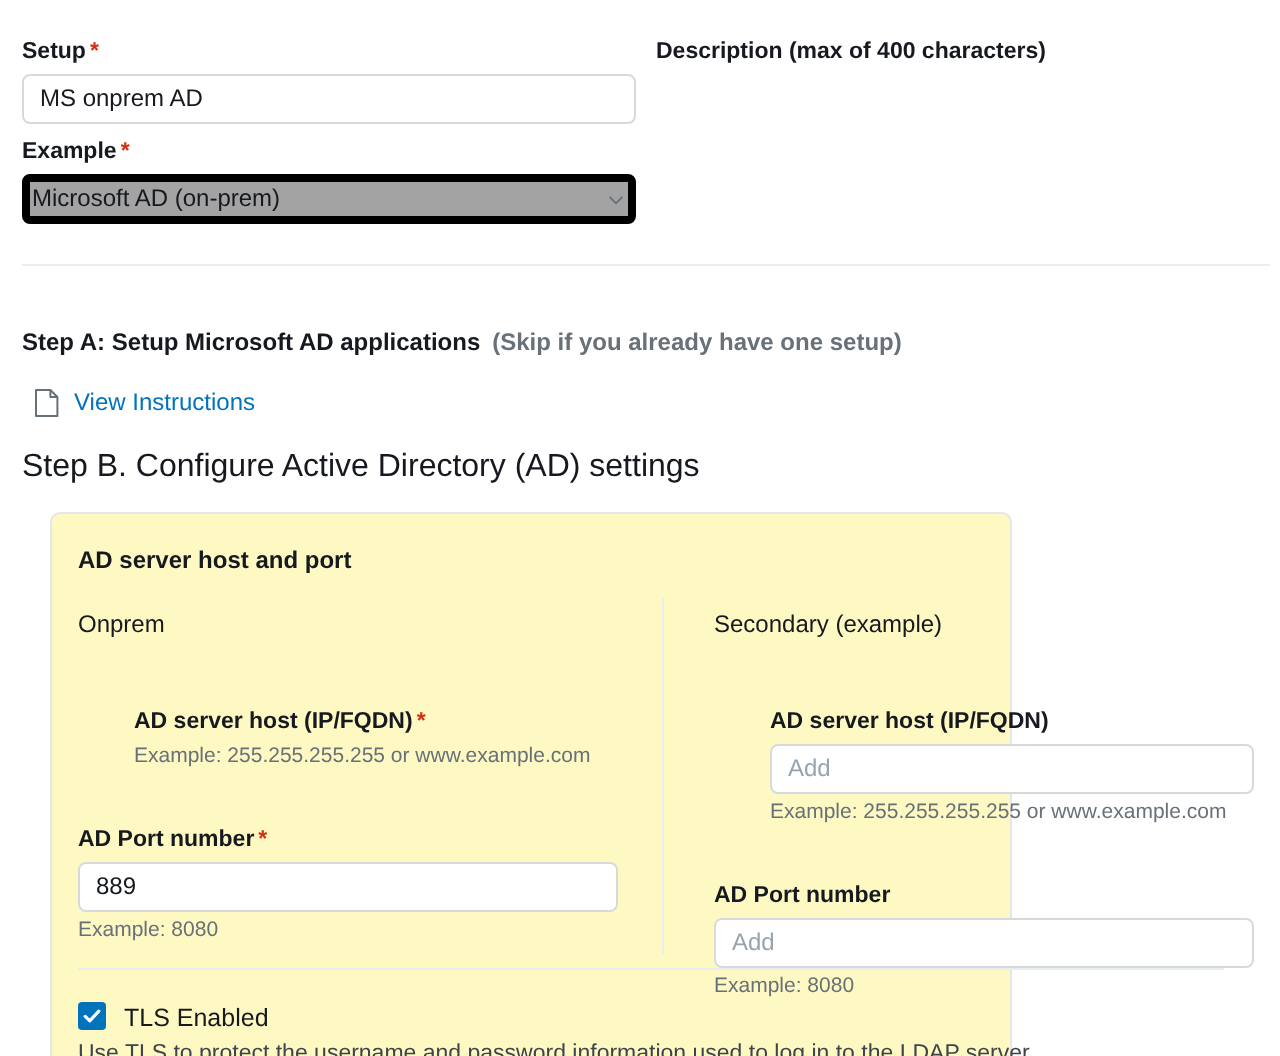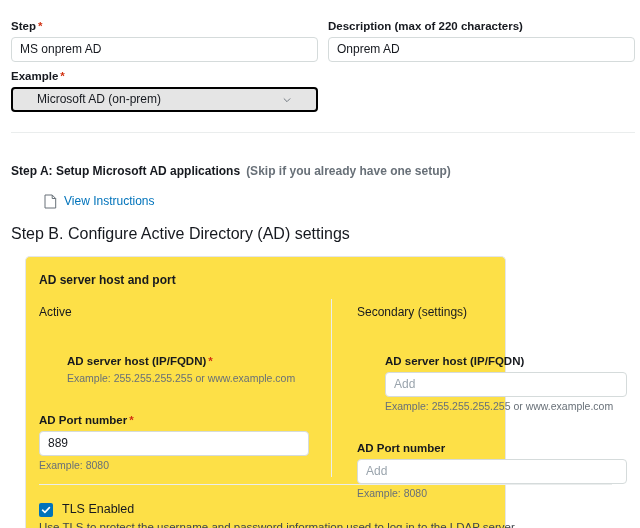--- a/index.html
+++ b/index.html
@@ -88,26 +88,26 @@
   .row-provider {
     position: absolute;
     left: 11px;
     top: 69px;
     width: 307px;
   }
 
   .select {
     box-sizing: border-box;
     height: 25px;
-    border: 2px solid #000000;
+    border: 4px solid #000000;
     border-radius: 4px;
-    background: #e5e5e5;
-    font-size: 12px;
-    color: #16191f;
-    padding: 0 24px;
+    background: #a3a3a3;
+    font-size: 12px;
+    color: #16191f;
+    padding: 0 1px;
     display: flex;
     align-items: center;
     justify-content: space-between;
     line-height: 23px;
   }
   .select .chev {
     width: 10px;
     height: 10px;
     display: block;
     flex: 0 0 auto;
@@ -136,21 +136,21 @@
     white-space: nowrap;
   }
   .step-a .skip {
     font-weight: 700;
     color: #687078;
     margin-left: 6px;
   }
 
   .view-instructions {
     position: absolute;
-    left: 44px;
+    left: 17px;
     top: 194px;
     display: flex;
     align-items: center;
     gap: 7px;
     cursor: pointer;
   }
   .view-instructions .doc-icon {
     width: 13px;
     height: 15px;
     display: block;
@@ -178,21 +178,21 @@
   .card {
     position: absolute;
     left: 25px;
     top: 256px;
     width: 481px;
     height: 272px;
     box-sizing: border-box;
     border: 1px solid #e4e6e8;
     border-bottom: none;
     border-radius: 5px 5px 0 0;
-    background: #fde047;
+    background: #fef9c3;
   }
   .card-title {
     position: absolute;
     left: 13px;
     top: 15px;
     font-size: 12px;
     font-weight: 700;
     color: #16191f;
     line-height: 16px;
   }
@@ -233,21 +233,21 @@
     width: 573px;
     height: 1px;
     background: #eaeded;
   }
 
   .tls-row {
     position: absolute;
     left: 13px;
     top: 244px;
     display: flex;
-    align-items: flex-end;
+    align-items: flex-start;
     gap: 9px;
   }
   .checkbox {
     width: 14px;
     height: 14px;
     border-radius: 2px;
     background: #0073bb;
     display: flex;
     align-items: center;
     justify-content: center;
@@ -273,33 +273,30 @@
 </style>
 </head>
 <body>
 
 <div class="page">
 
   <div class="top-form">
 
     <div class="row-name">
       <div class="field-label">
-        <span>Step</span><span class="req">*</span>
+        <span>Setup</span><span class="req">*</span>
       </div>
       <div class="input">
         <span>MS onprem AD</span>
       </div>
     </div>
 
     <div class="row-desc">
       <div class="field-label">
-        <span>Description (max of 220 characters)</span>
-      </div>
-      <div class="input">
-        <span>Onprem AD</span>
+        <span>Description (max of 400 characters)</span>
       </div>
     </div>
 
     <div class="row-provider">
       <div class="field-label">
         <span>Example</span><span class="req">*</span>
       </div>
       <div class="select">
         <span>Microsoft AD (on-prem)</span>
         <svg class="chev" viewBox="0 0 12 12">
@@ -324,42 +321,42 @@
   </div>
 
   <div class="step-b">Step B. Configure Active Directory (AD) settings</div>
 
   <div class="card">
     <div class="card-title">AD server host and port</div>
 
     <div class="col-divider"></div>
 
     <div class="col col-primary">
-      <div class="col-head">Active</div>
+      <div class="col-head">Onprem</div>
 
       <div class="group-host">
         <div class="field-label">
           <span>AD server host (IP/FQDN)</span><span class="req">*</span>
         </div>
         <div class="hint">Example: 255.255.255.255 or www.example.com</div>
       </div>
 
       <div class="group-port">
         <div class="field-label">
           <span>AD Port number</span><span class="req">*</span>
         </div>
         <div class="input">
           <span>889</span>
         </div>
         <div class="hint">Example: 8080</div>
       </div>
     </div>
 
     <div class="col col-secondary">
-      <div class="col-head">Secondary (settings)</div>
+      <div class="col-head">Secondary (example)</div>
 
       <div class="group-host">
         <div class="field-label">
           <span>AD server host (IP/FQDN)</span>
         </div>
         <div class="input placeholder">
           <span>Add</span>
         </div>
         <div class="hint">Example: 255.255.255.255 or www.example.com</div>
       </div>

